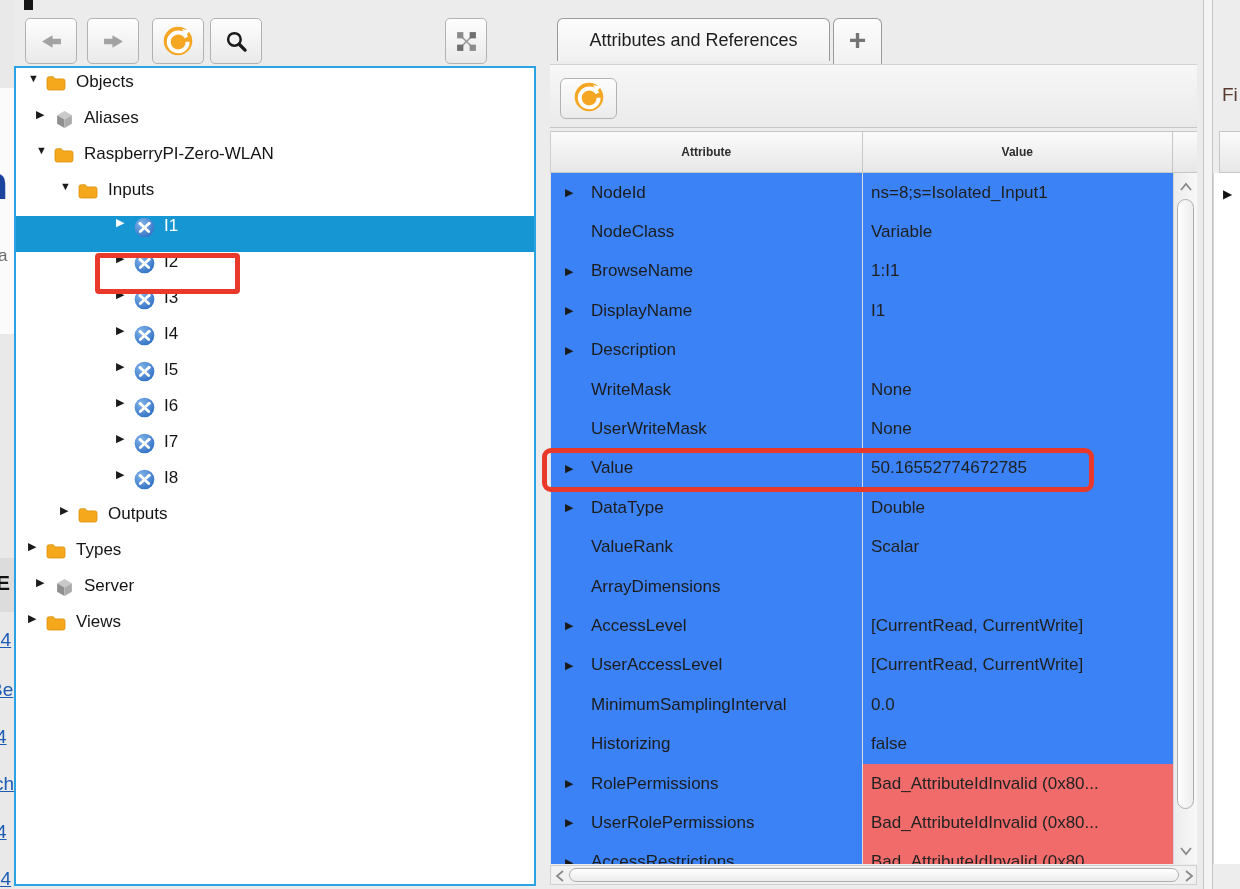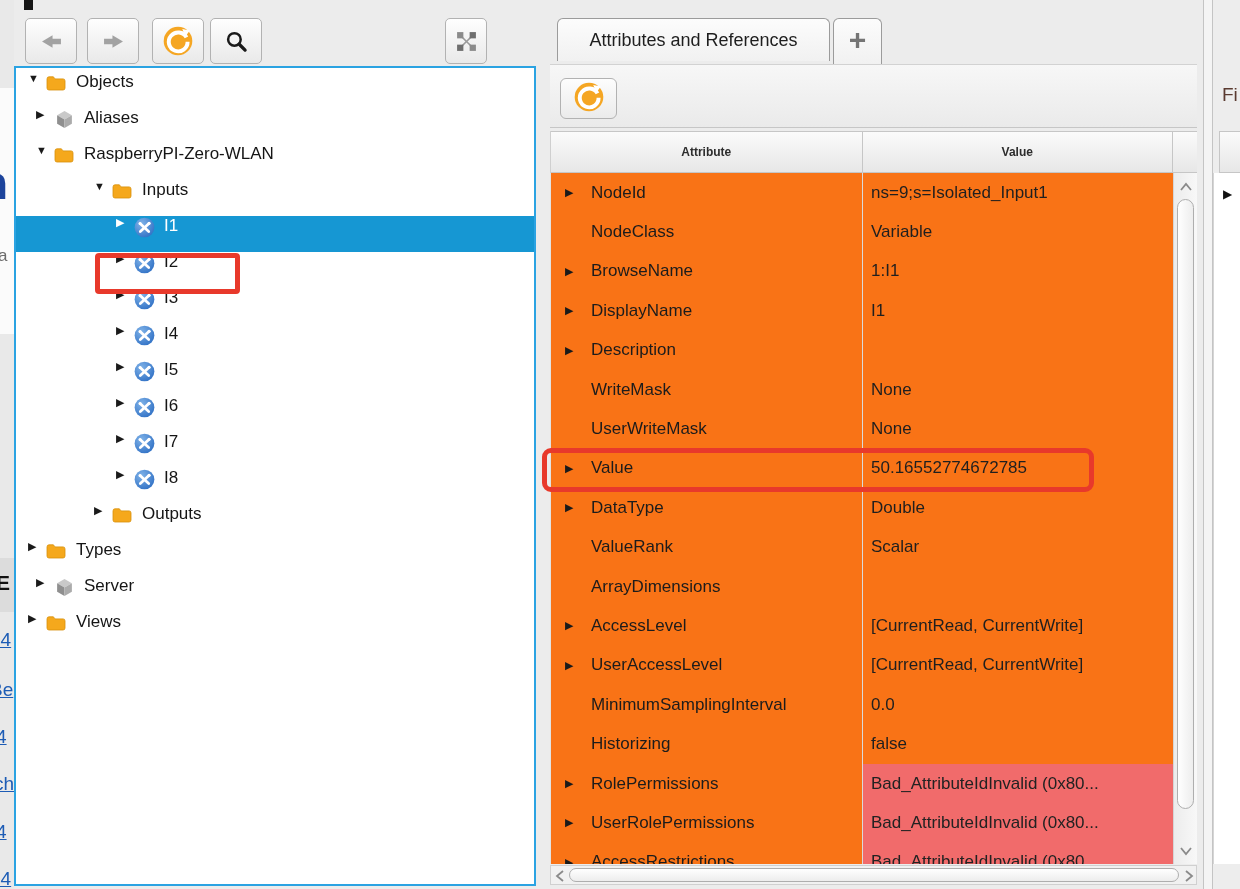--- a/index.html
+++ b/index.html
@@ -27,42 +27,42 @@
   
   #tree-panel{left:14px;top:66px;width:522px;height:820px;background:#fff;
               border:2px solid #2ba3e2;box-sizing:border-box;overflow:hidden;}
   #tree-rows{padding-top:4px;}
   .trow{height:36px;display:flex;align-items:flex-start;font-size:17px;color:#151515;cursor:default;}
   .trow .tw{width:17px;flex:0 0 17px;font-size:11px;color:#1a1a1a;text-align:left;}
   .trow.open .tw::before{content:"▼";}
   .trow.closed .tw::before{content:"▶";}
   .trow .ticon{width:22px;height:22px;flex:0 0 22px;margin-right:9px;display:flex;align-items:center;justify-content:center;}
   .trow.lv0{padding-left:12px;} .trow.lv1{padding-left:20px;} .trow.lv2{padding-left:56px;}
-  .trow.lv3{padding-left:78px;} .trow.lv4{padding-left:100px;}
+  .trow.lv3{padding-left:44px;} .trow.lv4{padding-left:100px;}
   .trow.selected{background:#1697d3;color:#fff;}
   .trow.selected .tw{color:#fff;}
 
   
   .tab{position:absolute;top:18px;height:43px;box-sizing:border-box;border:1px solid #9b9b9b;border-bottom:none;
        border-radius:6px 6px 0 0;background:linear-gradient(#fcfcfc,#f1f1f1);
        display:flex;align-items:center;justify-content:center;}
   #tab-attr{left:557px;width:273px;font-size:18px;color:#1e1e1e;}
   #tab-add{left:833px;width:49px;height:46px;font-size:30px;font-weight:bold;color:#757575;padding-bottom:4px;}
   #attr-toolbar{left:550px;top:64px;width:647px;height:64px;box-sizing:border-box;
                 background:linear-gradient(#f7f7f7,#eaeaea);border-top:1px solid #d2d2d2;border-bottom:1px solid #c6c6c6;}
   #attr-refresh{position:absolute;left:10px;top:13px;width:57px;height:41px;border:1px solid #b2b2b2;border-radius:6px;
                 background:linear-gradient(#fdfdfd,#ebebeb);display:flex;align-items:center;justify-content:center;box-sizing:border-box;}
 
   
   #attr-header{left:550px;top:131px;width:647px;height:42px;display:flex;box-sizing:border-box;border-left:1px solid #cfcfcf;}
   .hcell{box-sizing:border-box;background:linear-gradient(#fbfbfb,#e7e7e7);border-right:1px solid #c6c6c6;
          border-top:1px solid #c6c6c6;border-bottom:1px solid #c6c6c6;
          display:flex;align-items:center;justify-content:center;font-weight:bold;font-size:12px;color:#2d2d2d;}
   .hcell.c1{width:312px;} .hcell.c2{width:311px;} .hcell.c3{width:24px;border-right:none;}
-  #attr-body{left:550px;top:173px;width:623px;height:691px;background:#f97316;overflow:hidden;border-left:1px solid #e3e3e3;box-sizing:border-box;}
+  #attr-body{left:550px;top:173px;width:623px;height:691px;background:#3b82f6;overflow:hidden;border-left:1px solid #e3e3e3;box-sizing:border-box;}
   .arow{height:39.4px;display:flex;font-size:17px;}
   .acell-name{width:312px;box-sizing:border-box;border-right:1px solid #dadada;display:flex;align-items:center;position:relative;}
   .acell-name .exp{position:absolute;left:14px;font-size:11px;color:#1a1a1a;}
   .exp::before{content:"▶";}
   .acell-name .alabel{margin-left:40px;}
   .acell-val{flex:1;display:flex;align-items:center;padding-left:8px;color:#1f1f1f;}
   .arow.error .acell-val{background:#f16b6b;color:#222;}
 
   
   #vscroll{left:1173px;top:173px;width:24px;height:691px;background:linear-gradient(to right,#ececec,#f8f8f8);
@@ -413,21 +413,21 @@
     </div>
   <div class="hcell c3"></div>
 </div>
 
 <div class="abs" id="attr-body">
   <div class="arow">
       <div class="acell-name">
         <span class="exp"></span>
         <span class="alabel">NodeId</span>
       </div>
-      <div class="acell-val">ns=9;s=Isolated_Input1</div>
+      <div class="acell-val">ns=8;s=Isolated_Input1</div>
     </div>
   <div class="arow">
       <div class="acell-name">
         <span class="alabel">NodeClass</span>
       </div>
       <div class="acell-val">Variable</div>
     </div>
   <div class="arow">
       <div class="acell-name">
         <span class="exp"></span>

